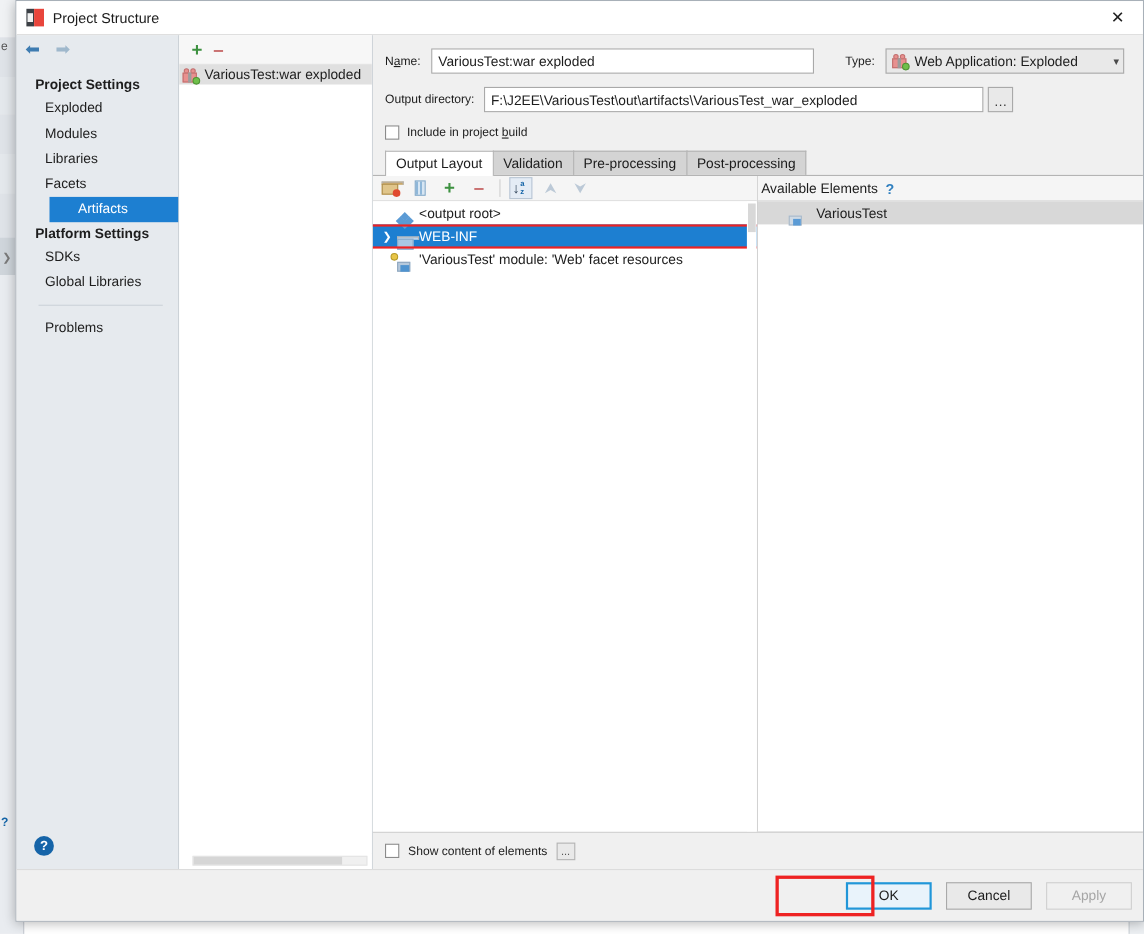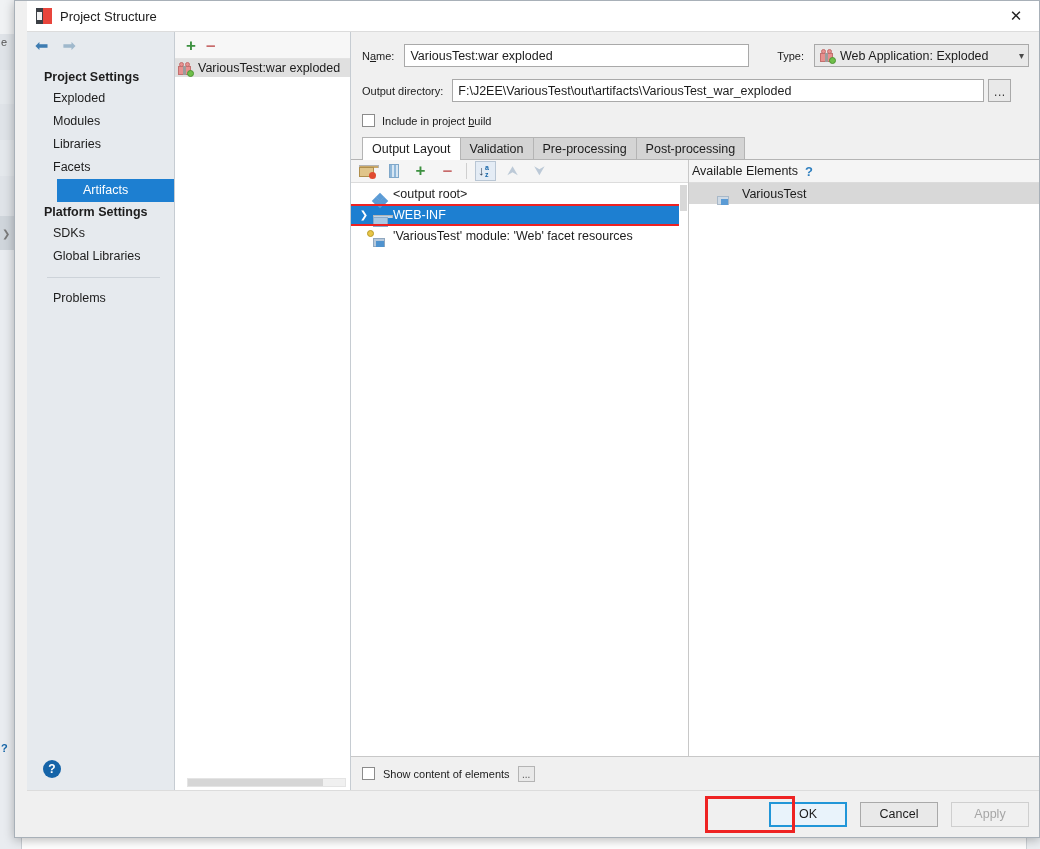--- a/index.html
+++ b/index.html
@@ -32,21 +32,21 @@
   .bg-text {
     position: absolute; font-size: 11px; color: #555; white-space: nowrap;
   }
 
   
   #dialog {
     position: absolute; left: 14px; top: 0; width: 1026px; height: 838px;
     background: #f0f0f0;
     border: 1px solid #a8b0b8;
     box-shadow: 0 2px 10px rgba(0,0,0,.28);
-    display: flex; flex-direction: column; padding-left: 12px;
+    display: flex; flex-direction: column;
   }
   .titlebar {
     height: 31px; background: #ffffff;
     display: flex; align-items: center;
     border-bottom: 1px solid #dcdcdc;
     flex: 0 0 31px;
   }
   .title-icon {
     width: 16px; height: 16px; margin-left: 9px; margin-right: 8px;
     position: relative; flex: 0 0 16px;
@@ -409,21 +409,21 @@
                 <span class="bandv"></span>
                 <span class="badge"></span>
             </span>
             <span class="combo-label">Web Application: Exploded</span>
             <span class="combo-caret">▾</span>
           </div>
         </div>
 
         <div class="form-row">
           <span class="lbl">Output directory:</span>
-          <input class="txt-input" style="width: 532px; margin-left: 9px;" value="F:\J2EE\VariousTest\out\artifacts\VariousTest_war_exploded">
+          <input class="txt-input" style="width: 454px; margin-left: 9px;" value="F:\J2EE\VariousTest\out\artifacts\VariousTest_war_exploded">
           <div class="dots-btn" style="margin-left:4px;">...</div>
         </div>
 
         <div class="chk-row">
           <span class="chkbox"></span>
           <span class="lbl">Include in project <u>b</u>uild</span>
         </div>
       </div>
 
       <div class="tabs">

